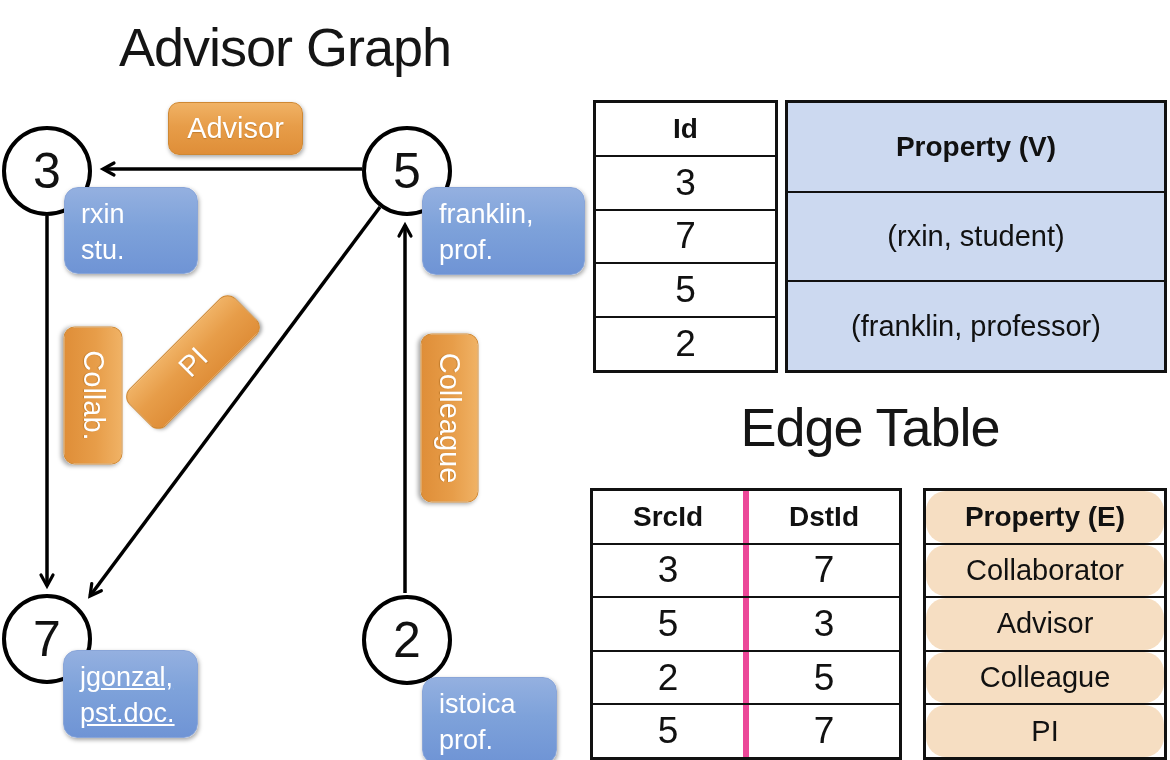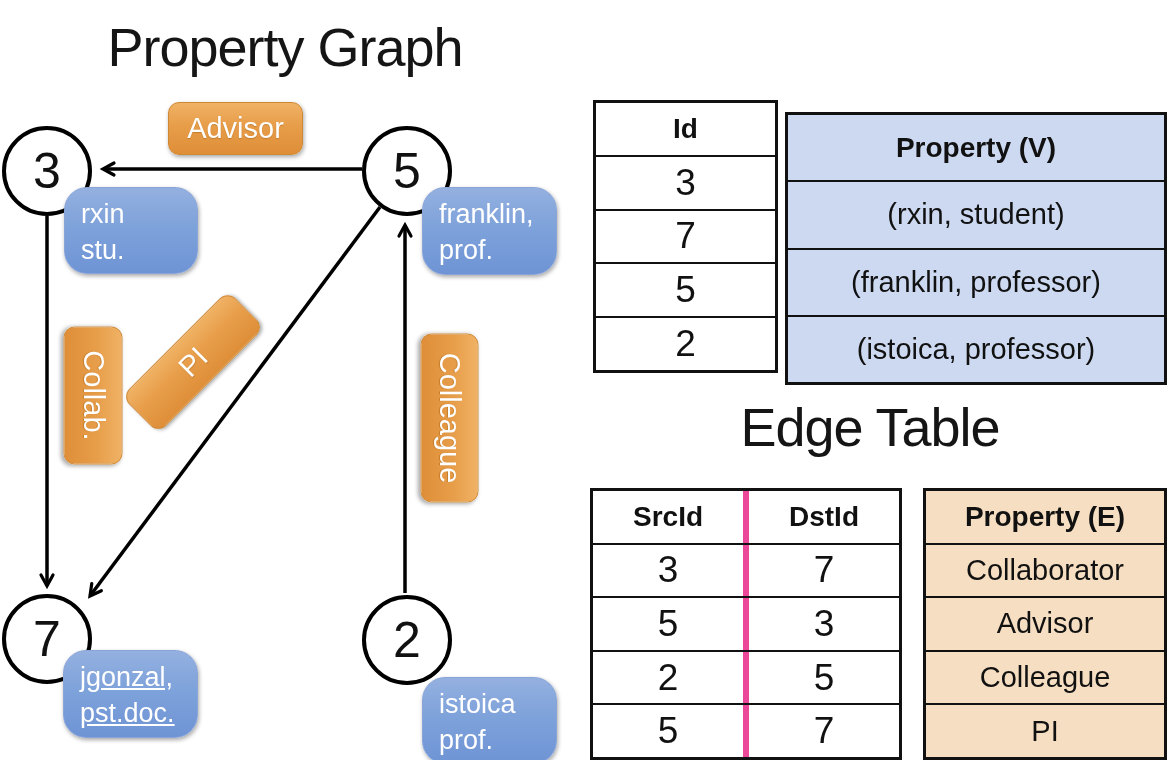--- a/index.html
+++ b/index.html
@@ -17,43 +17,43 @@
            background:#fff; display:flex; align-items:center; justify-content:center;
            font-size:50px; font-weight:300; z-index:3; }
 
   .elabel { position:absolute; background:linear-gradient(180deg,#f0b265 0%,#e79d49 45%,#df8e38 100%);
             border:1px solid #cf8833; border-radius:11px; color:#fff;
             display:flex; align-items:center; justify-content:center;
             font-size:29px; box-shadow:1px 2px 4px rgba(0,0,0,0.35); z-index:4;
             text-shadow:0 1px 1px rgba(150,90,20,0.45); white-space:nowrap; }
 
   .pbox { position:absolute; background:linear-gradient(180deg,#94b0e0 0%,#7ea2da 45%,#6f94d5 100%);
-          border:1px solid #89a5d8; border-radius:23px; color:#fff;
+          border:1px solid #89a5d8; border-radius:14px; color:#fff;
           padding:8px 10px 8px 16px; font-size:27px; line-height:1.35;
           box-shadow:1px 2px 4px rgba(0,0,0,0.35); z-index:5; }
 
   
   .tbl { position:absolute; border:3px solid #111; background:#fff;
          display:flex; flex-direction:column; }
   .tbl .row { flex:1; display:flex; border-top:2px solid #111; }
   .tbl .row:first-child { border-top:none; }
   .tbl .cell { flex:1; display:flex; align-items:center; justify-content:center;
                font-size:29px; white-space:nowrap; }
   .tbl .cell + .cell { border-left:6px solid #ec4899; }
   .tbl .hdr { font-weight:bold; font-size:28px; }
   .tbl .num { font-size:37px; font-weight:300; }
   .fill-v { background:#ccd9f0; }
-  .fill-e { background:#f6dec2; }
+  .fill-e { background:#f6dec2;border-radius:20px; }
 </style>
 </head>
 <body>
 
 <div id="stage">
 
-  <div class="title" style="left:60px; top:16px; width:450px;">Property Graph</div>
+  <div class="title" style="left:60px; top:16px; width:450px;">Advisor Graph</div>
 
   <svg id="edge-svg" viewBox="0 0 585 760">
     <defs>
       <marker id="arr" markerUnits="userSpaceOnUse" markerWidth="22" markerHeight="22" refX="15" refY="10" orient="auto">
         <path d="M4,4 L15,10 L4,16" fill="none" stroke="#000" stroke-width="3.2" stroke-linecap="round"></path>
       </marker>
     </defs>
     <path d="M362,169 L103,169" stroke="#000" stroke-width="3.5" marker-end="url(#arr)"></path>
     <path d="M47,216 L47,586" stroke="#000" stroke-width="3.5" marker-end="url(#arr)"></path>
     <path d="M380,207 L90,596" stroke="#000" stroke-width="3.5" marker-end="url(#arr)"></path>
@@ -78,21 +78,21 @@
   <div class="elabel" style="left:24px; top:366px; width:138px; height:59px; transform:rotate(90deg);">Collab.</div>
 
   <div class="elabel" style="left:118px; top:336px; width:150px; height:52px; transform:rotate(-45deg);">PI</div>
 
   <div class="elabel" style="left:365px; top:389px; width:169px; height:58px; transform:rotate(90deg);">Colleague</div>
 
   <div class="pbox" style="left:64px; top:187px; width:134px; height:87px;">
     <div>rxin</div>
     <div>stu.</div>
   </div>
-  <div class="pbox" style="left:422px; top:187px; width:135px; height:88px;">
+  <div class="pbox" style="left:422px; top:187px; width:163px; height:88px;">
     <div>franklin,</div>
     <div>prof.</div>
   </div>
   <div class="pbox" style="left:63px; top:650px; width:135px; height:88px;text-decoration:underline;">
     <div>jgonzal,</div>
     <div>pst.doc.</div>
   </div>
   <div class="pbox" style="left:422px; top:653px; width:135px; height:87px;margin-top:24px;">
     <div>istoica</div>
     <div>prof.</div>
@@ -110,32 +110,29 @@
         <div class="cell num">7</div>
       </div>
     <div class="row">
         <div class="cell num">5</div>
       </div>
     <div class="row">
         <div class="cell num">2</div>
       </div>
   </div>
 
-  <div class="tbl" style="left:785px; top:112px; width:382px; height:273px;">
+  <div class="tbl" style="left:785px; top:100px; width:382px; height:273px;">
     <div class="row">
         <div class="cell hdr fill-v">Property (V)</div>
       </div>
     <div class="row">
         <div class="cell fill-v">(rxin, student)</div>
       </div>
     <div class="row">
         <div class="cell fill-v">(franklin, professor)</div>
-      </div>
-    <div class="row">
-        <div class="cell fill-v">(istoica, professor)</div>
       </div>
   </div>
 
   <div class="title" style="left:640px; top:396px; width:460px;">Edge Table</div>
 
   <div class="tbl" style="left:590px; top:488px; width:312px; height:272px;">
     <div class="row">
       <div class="cell hdr" style="flex:0 0 150px;">SrcId</div>
       <div class="cell hdr">DstId</div>
     </div>

